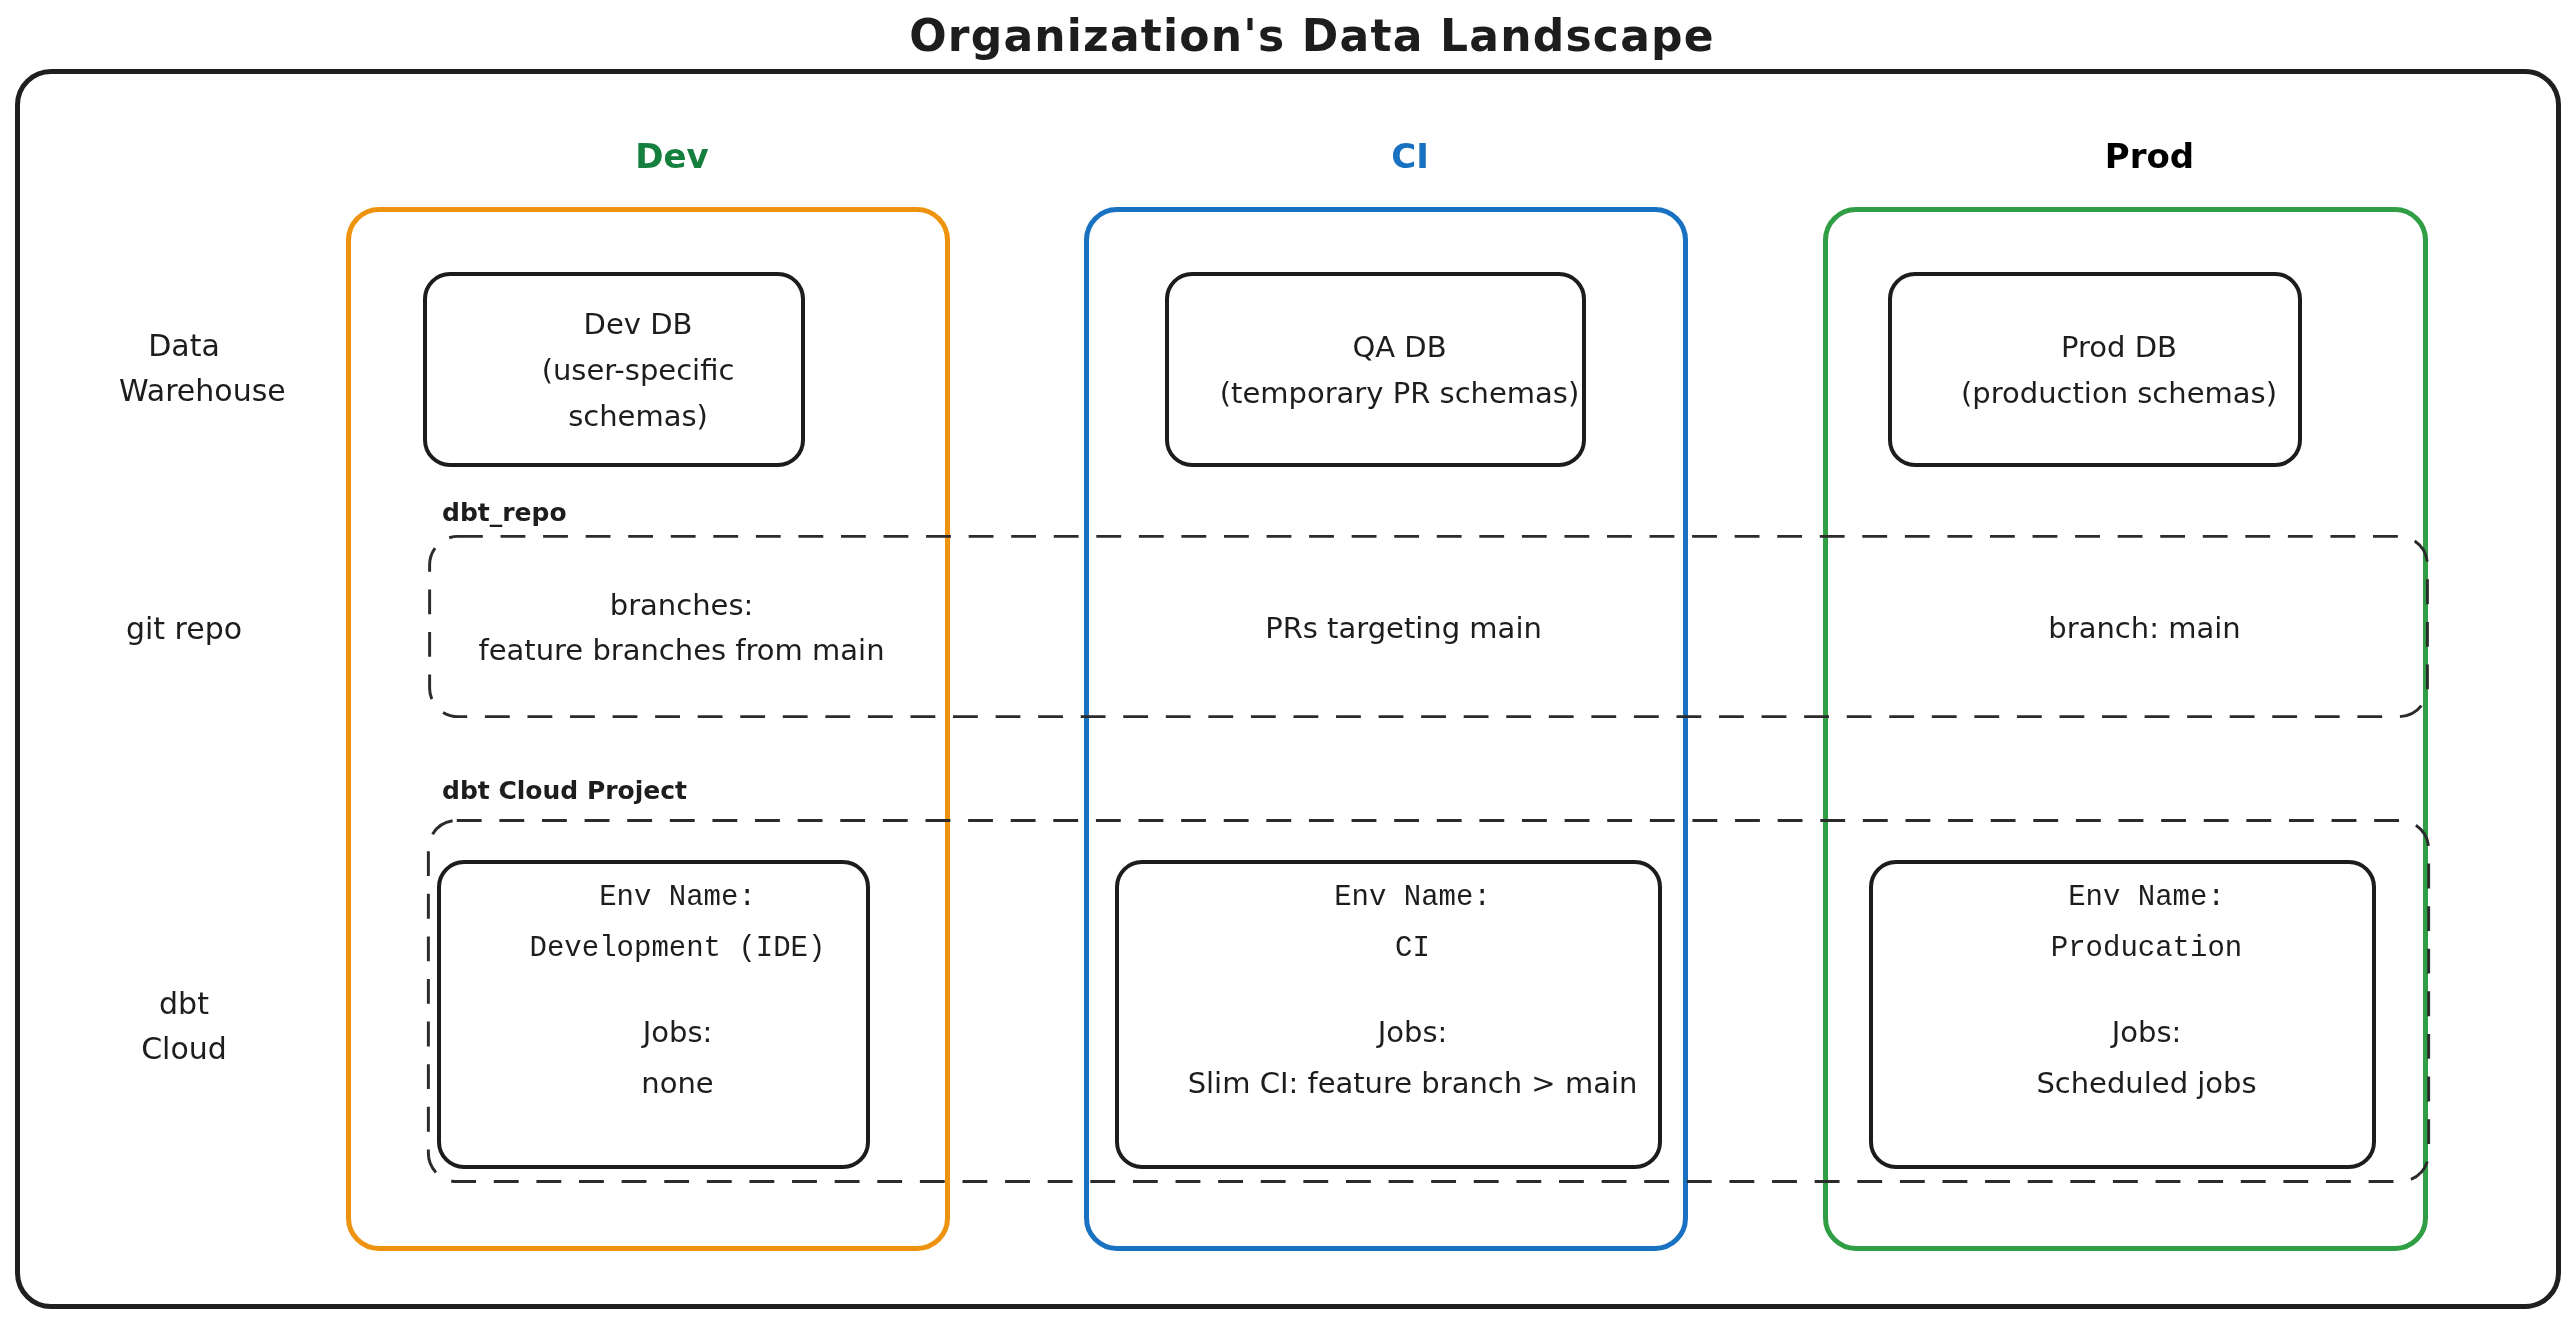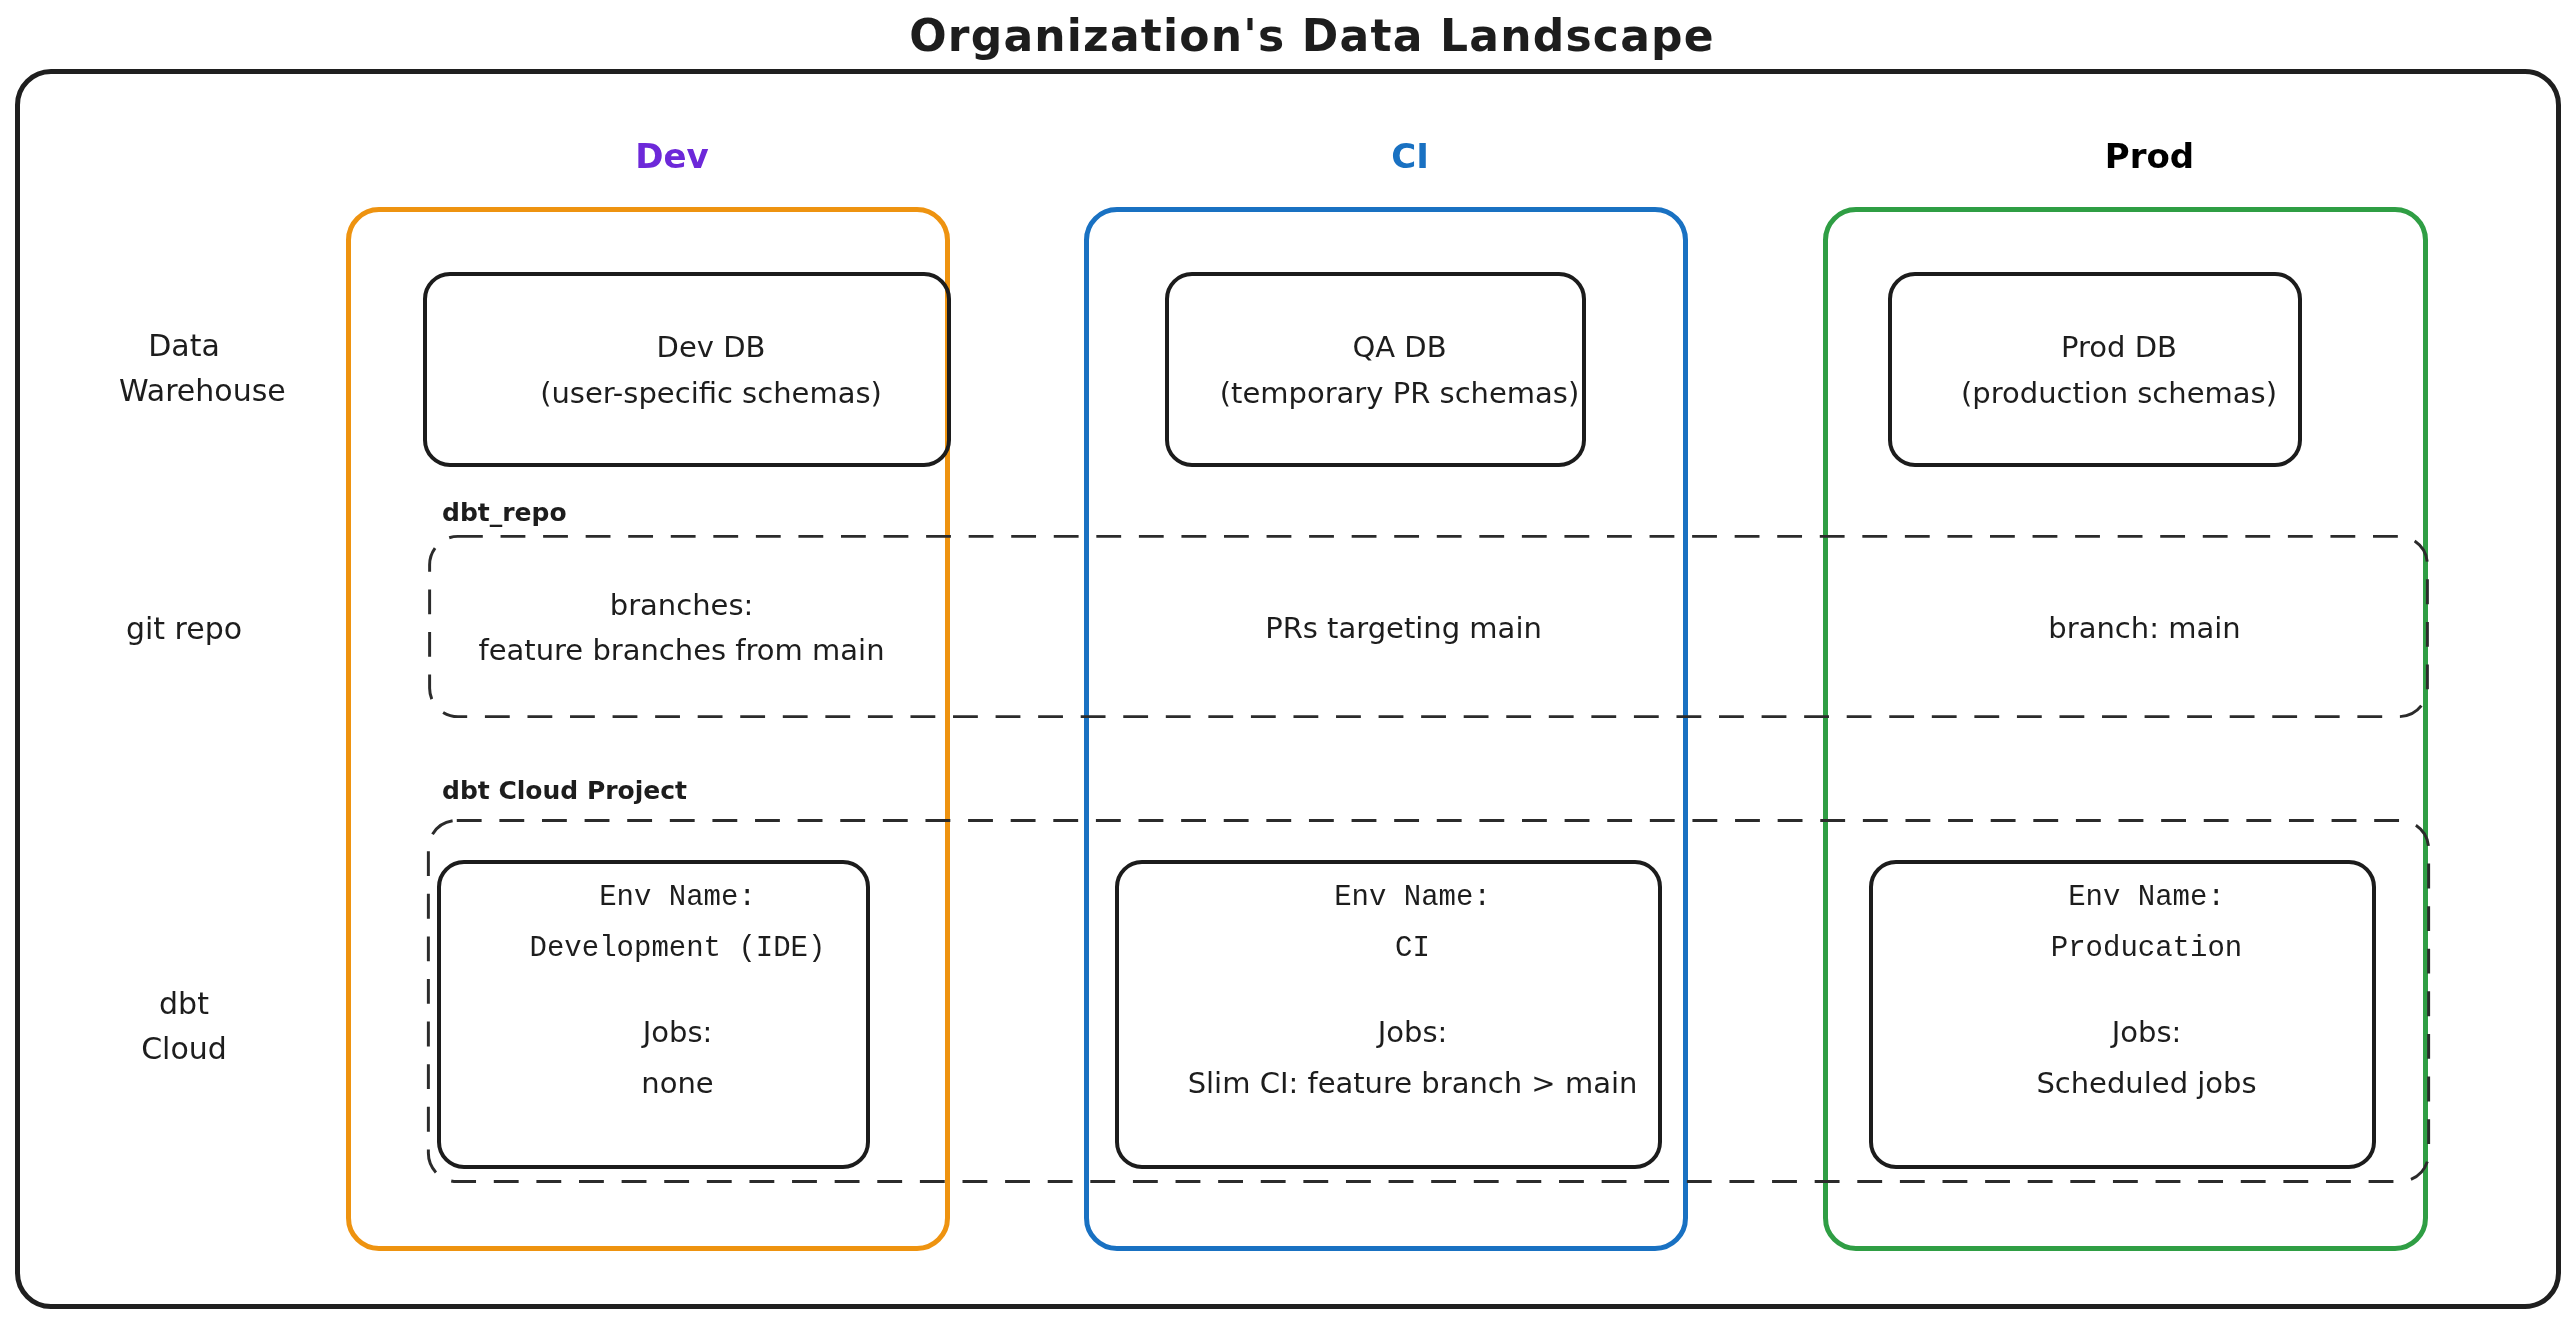--- a/index.html
+++ b/index.html
@@ -88,33 +88,33 @@
 </style>
 </head>
 <body>
 
 <div class="canvas">
 
   <div class="abs title">Organization's Data Landscape</div>
 
   <div class="abs outer-frame"></div>
 
-  <div class="abs col-header" style="left: 346px; width: 604px; color: #6d28d9;">Dev</div>
+  <div class="abs col-header" style="left: 346px; width: 604px; color: #15803d;">Dev</div>
   <div class="abs col-header" style="left: 1084px; width: 604px; color: rgb(25, 113, 194);">CI</div>
   <div class="abs col-header" style="left: 1823px; width: 605px; color: #000000;">Prod</div>
 
   <div class="abs col-frame" style="left: 346px; width: 604px; border-color: rgb(238, 147, 16);"></div>
   <div class="abs col-frame" style="left: 1084px; width: 604px; border-color: rgb(25, 113, 194);"></div>
   <div class="abs col-frame" style="left: 1823px; width: 605px; border-color: rgb(47, 158, 68);"></div>
 
   <div class="abs row-label" style="top:323px;">Data Warehouse</div>
   <div class="abs row-label" style="top:606px;">git repo</div>
   <div class="abs row-label" style="top:981px;">dbt Cloud</div>
 
-  <div class="abs db-box" style="left:423px;width:528px;">
+  <div class="abs db-box" style="left:423px;width:382px;">
     <div>Dev DB</div>
     <div>(user-specific schemas)</div>
   </div>
   <div class="abs db-box" style="left:1165px;width:421px;">
     <div>QA DB</div>
     <div>(temporary PR schemas)</div>
   </div>
   <div class="abs db-box" style="left:1888px;width:414px;">
     <div>Prod DB</div>
     <div>(production schemas)</div>

